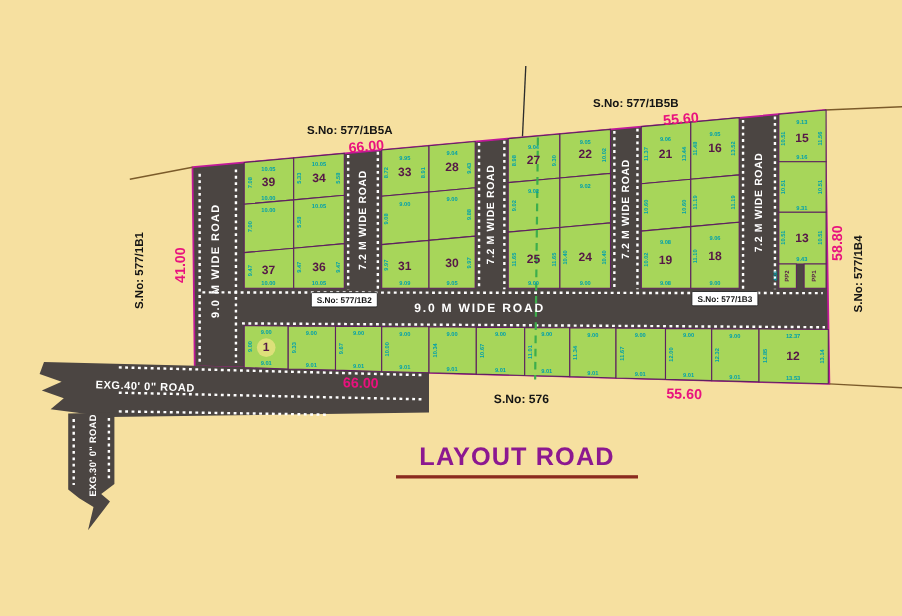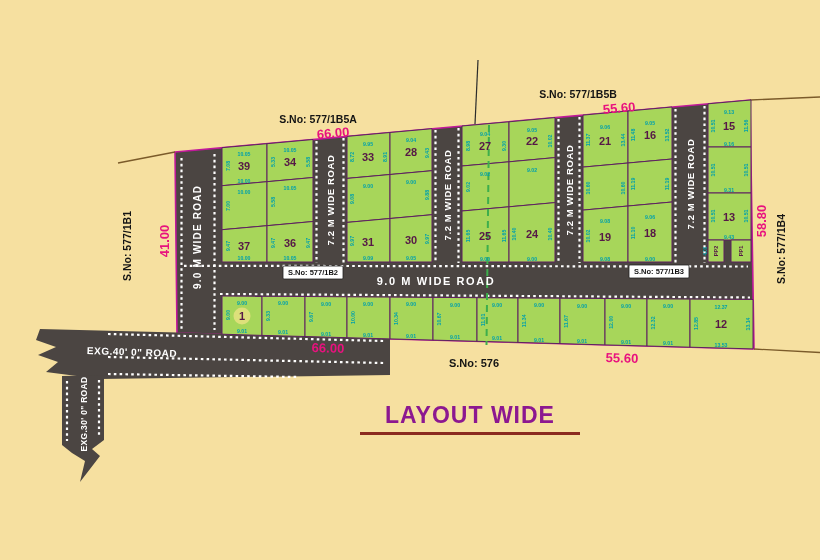--- a/index.html
+++ b/index.html
@@ -284,14 +284,14 @@
   <text class="pink" x="619" y="108" transform="rotate(-5 619 108)">55.60</text>
   <text class="sno" x="127" y="246" transform="rotate(-90 127 246)">S.No: 577/1B1</text>
   <text class="pink" x="164" y="241" transform="rotate(-90 164 241)">41.00</text>
   <text class="pink" x="761" y="221" transform="rotate(-90 761 221)">58.80</text>
   <text class="sno" x="781" y="249" transform="rotate(-90 781 249)">S.No: 577/1B4</text>
   <text class="pink" x="328" y="348" transform="rotate(1.5 328 348)">66.00</text>
   <text class="sno" x="474" y="363" style="font-size:11px">S.No: 576</text>
   <text class="pink" x="622" y="358" transform="rotate(1.5 622 358)">55.60</text>
 </svg>
 
-<div id="title">LAYOUT WIDE</div>
+<div id="title">LAYOUT ROAD</div>
 </div>
 
 </body></html>

